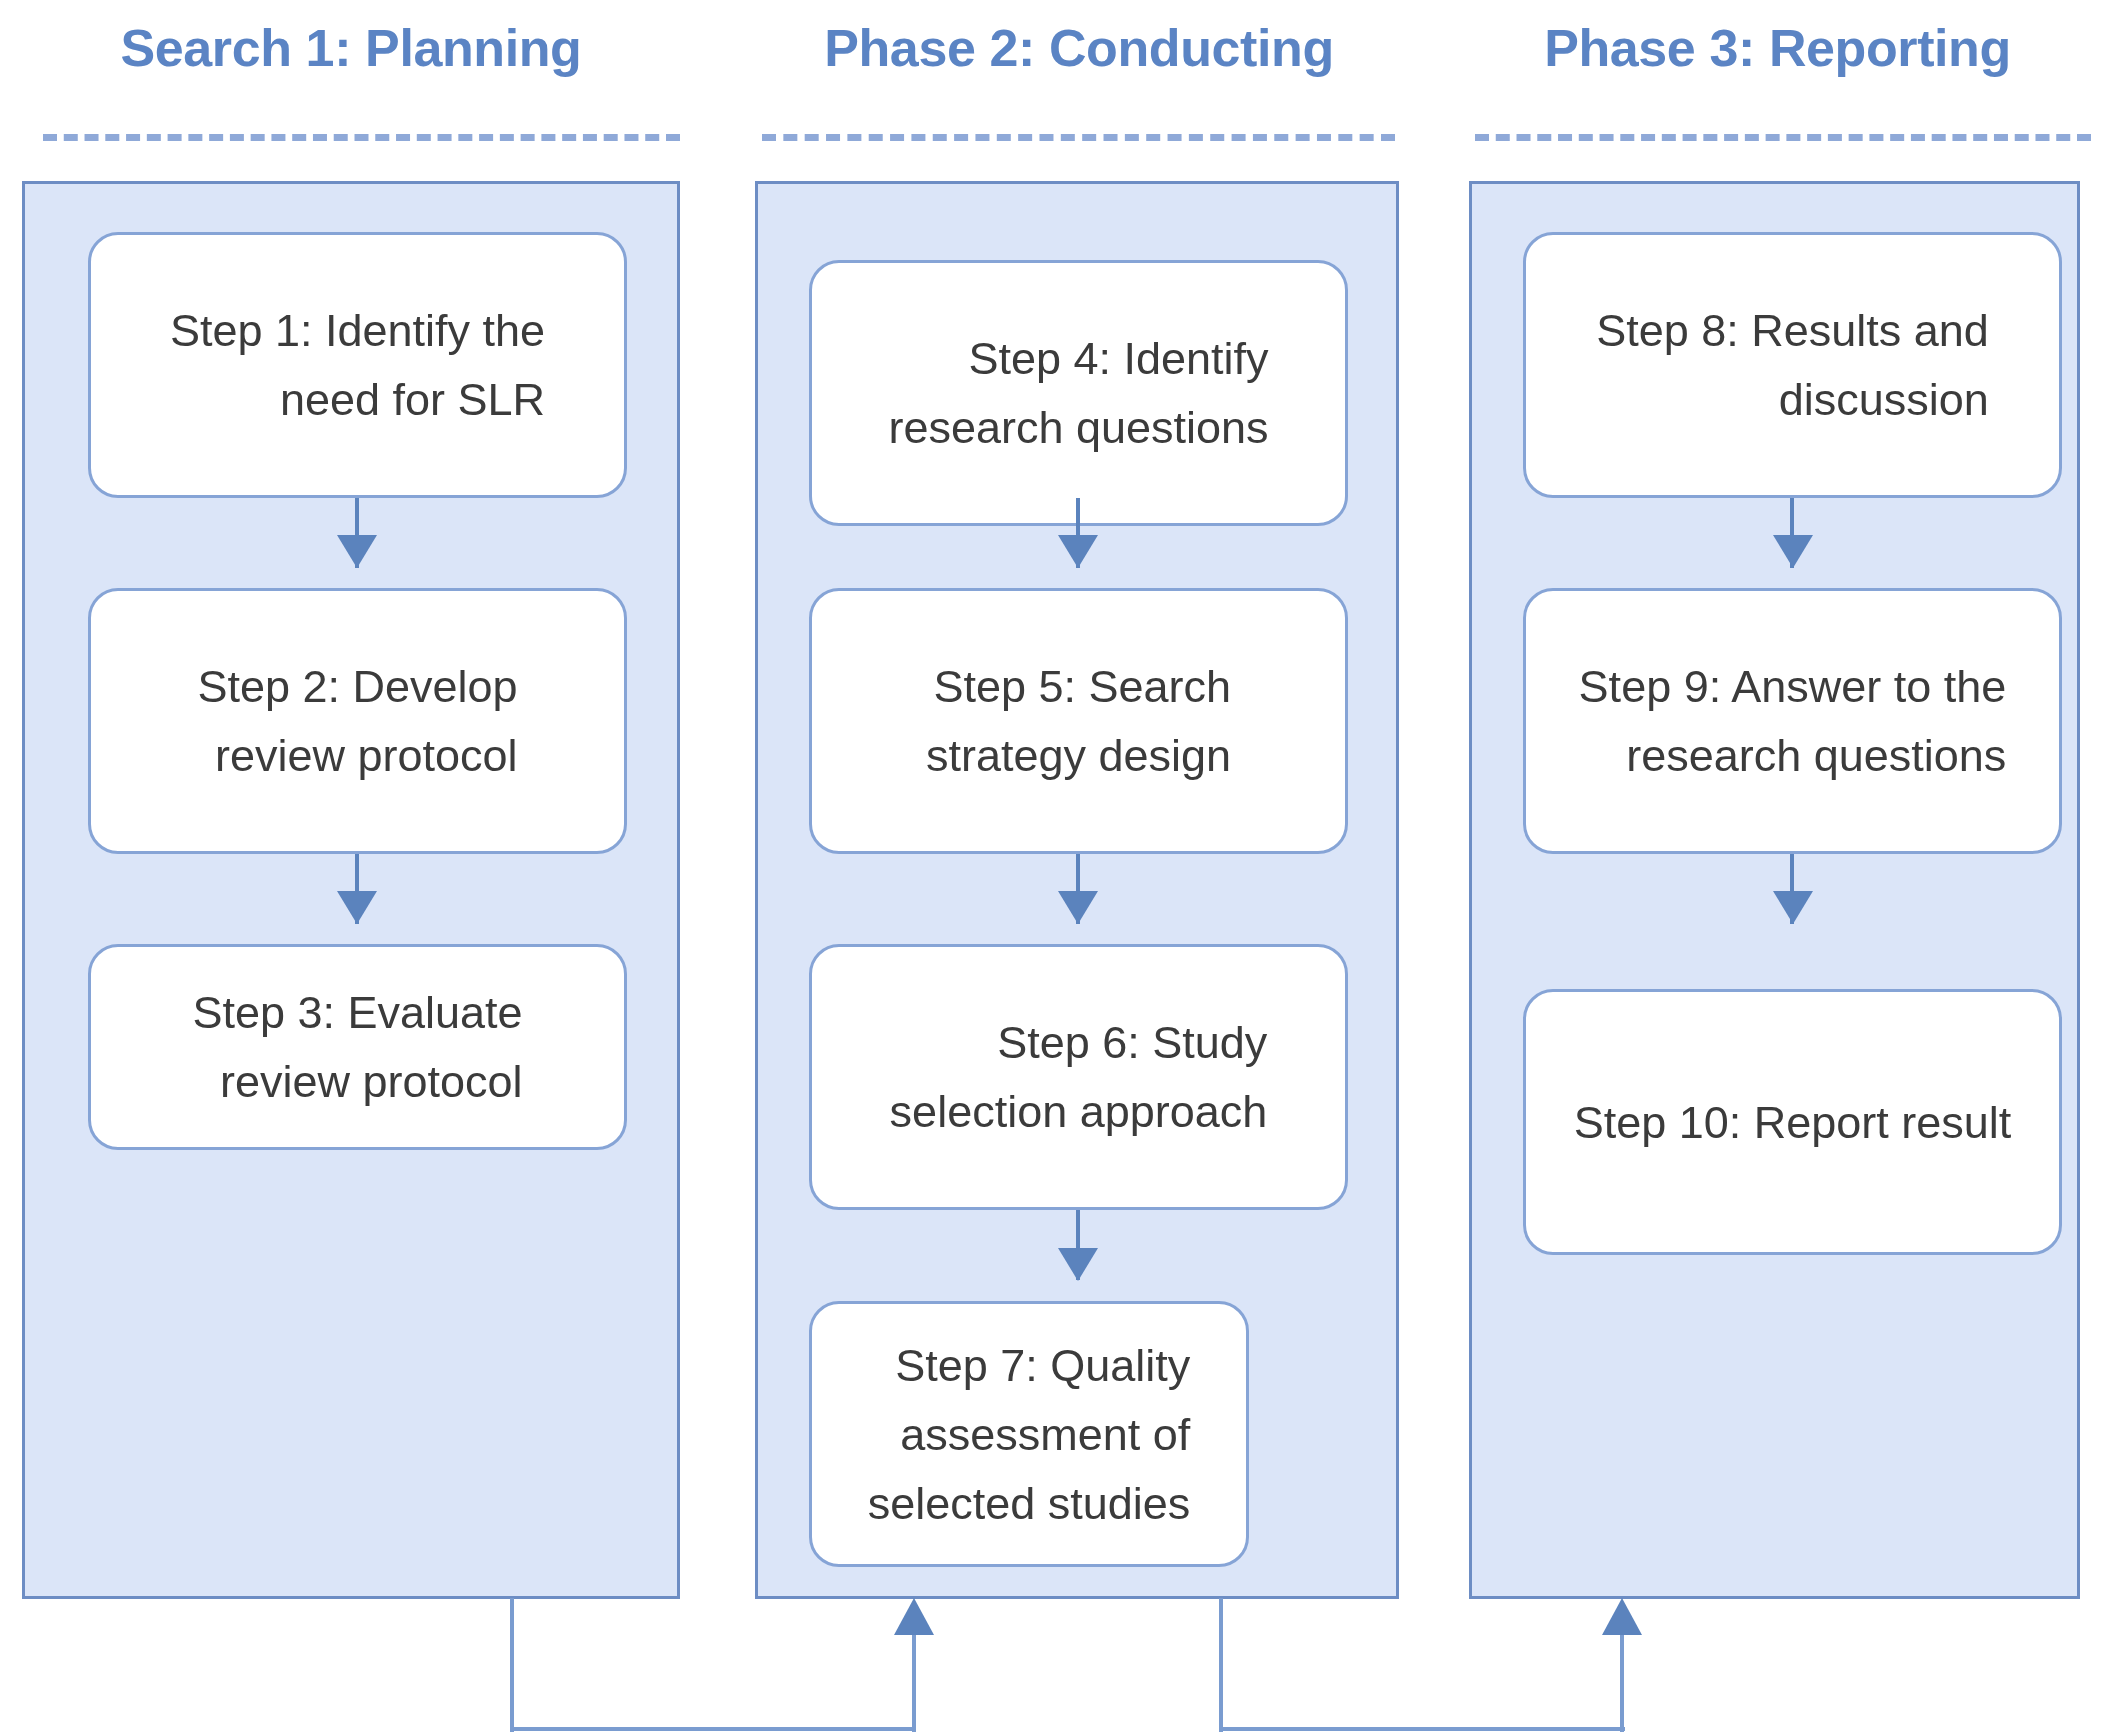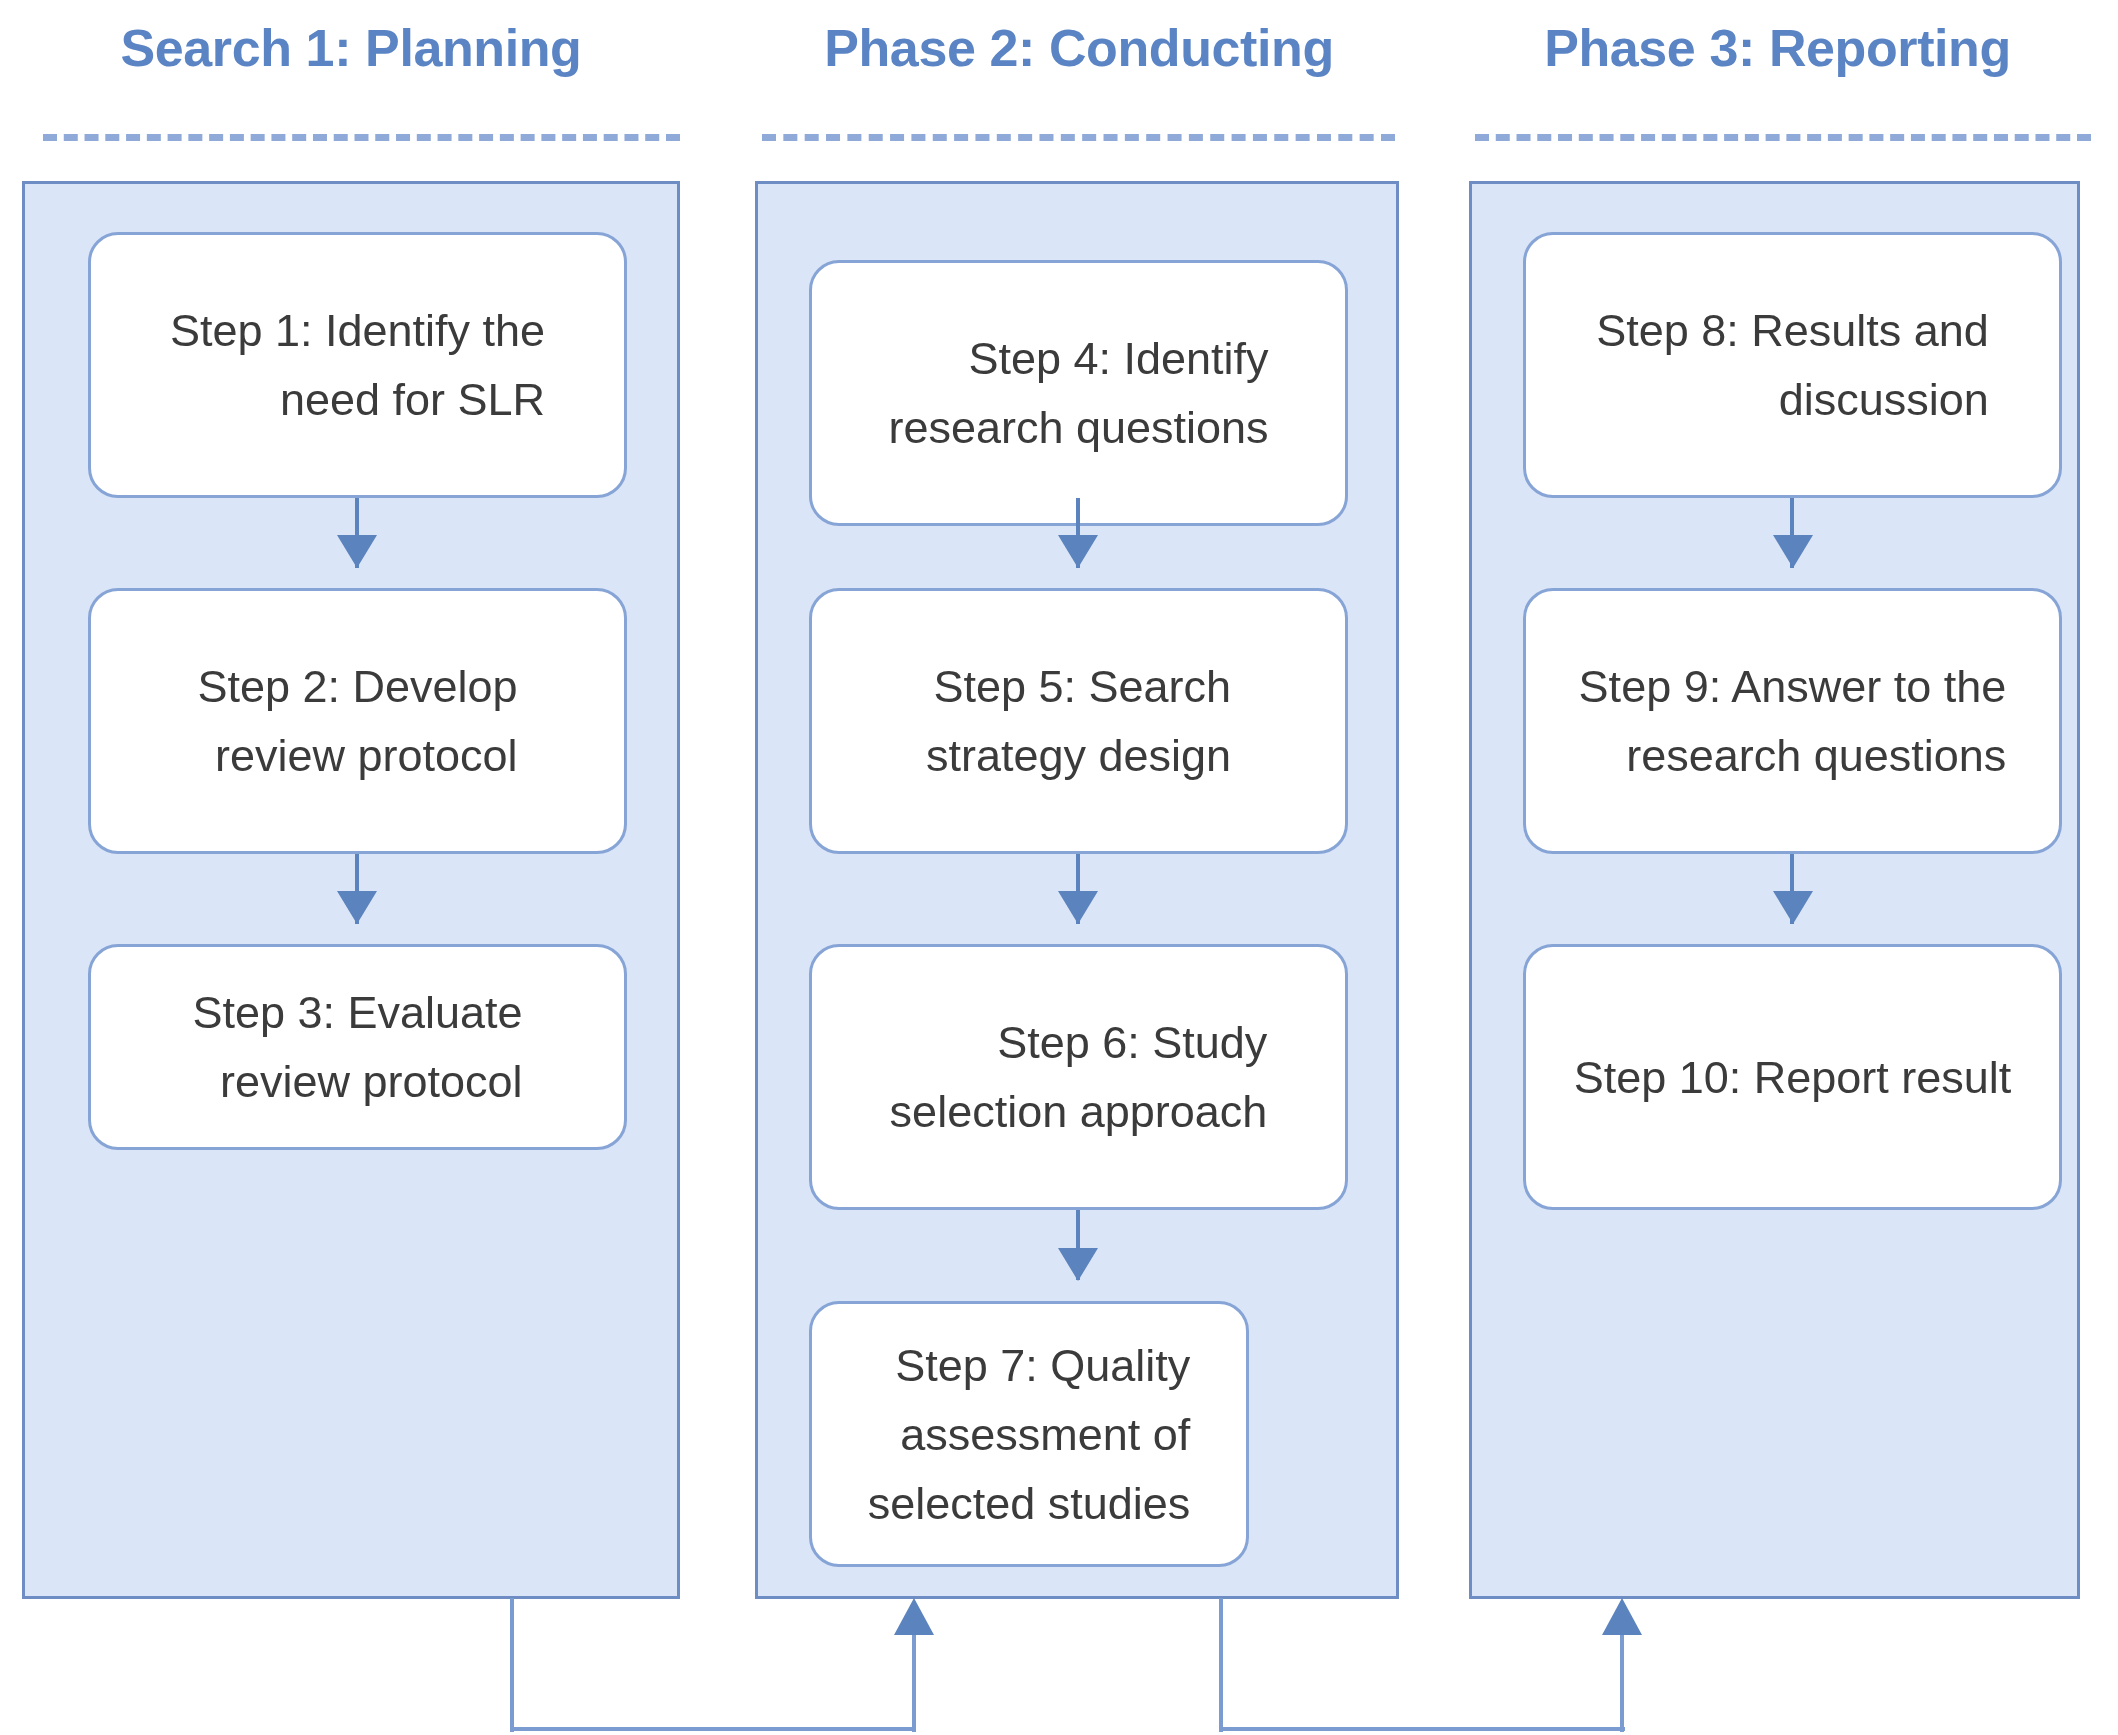--- a/index.html
+++ b/index.html
@@ -46,21 +46,21 @@
     align-items:center;
     justify-content:center;
     text-align:right;
     color:#3b3b3b;
     font-size:45px;
     line-height:69px;
     font-family:"Liberation Sans","DejaVu Sans",sans-serif;
     white-space:pre-line;
     padding:0 3.1px;
   }
-  .step-box.nowrap{white-space:nowrap;overflow:visible;}
+  .step-box.nowrap{white-space:nowrap;overflow:visible;margin-top:45px;}
 
   
   .vline{position:absolute;width:0;border-left:4.7px solid #5b83bd;}
   .hline{position:absolute;height:0;border-top:4.7px solid #7a9cd0;}
   .vline-lt{position:absolute;width:0;border-left:4.7px solid #7a9cd0;}
   .arrow-down{
     position:absolute;
     width:0;height:0;
     border-left:20.3px solid transparent;
     border-right:20.3px solid transparent;

